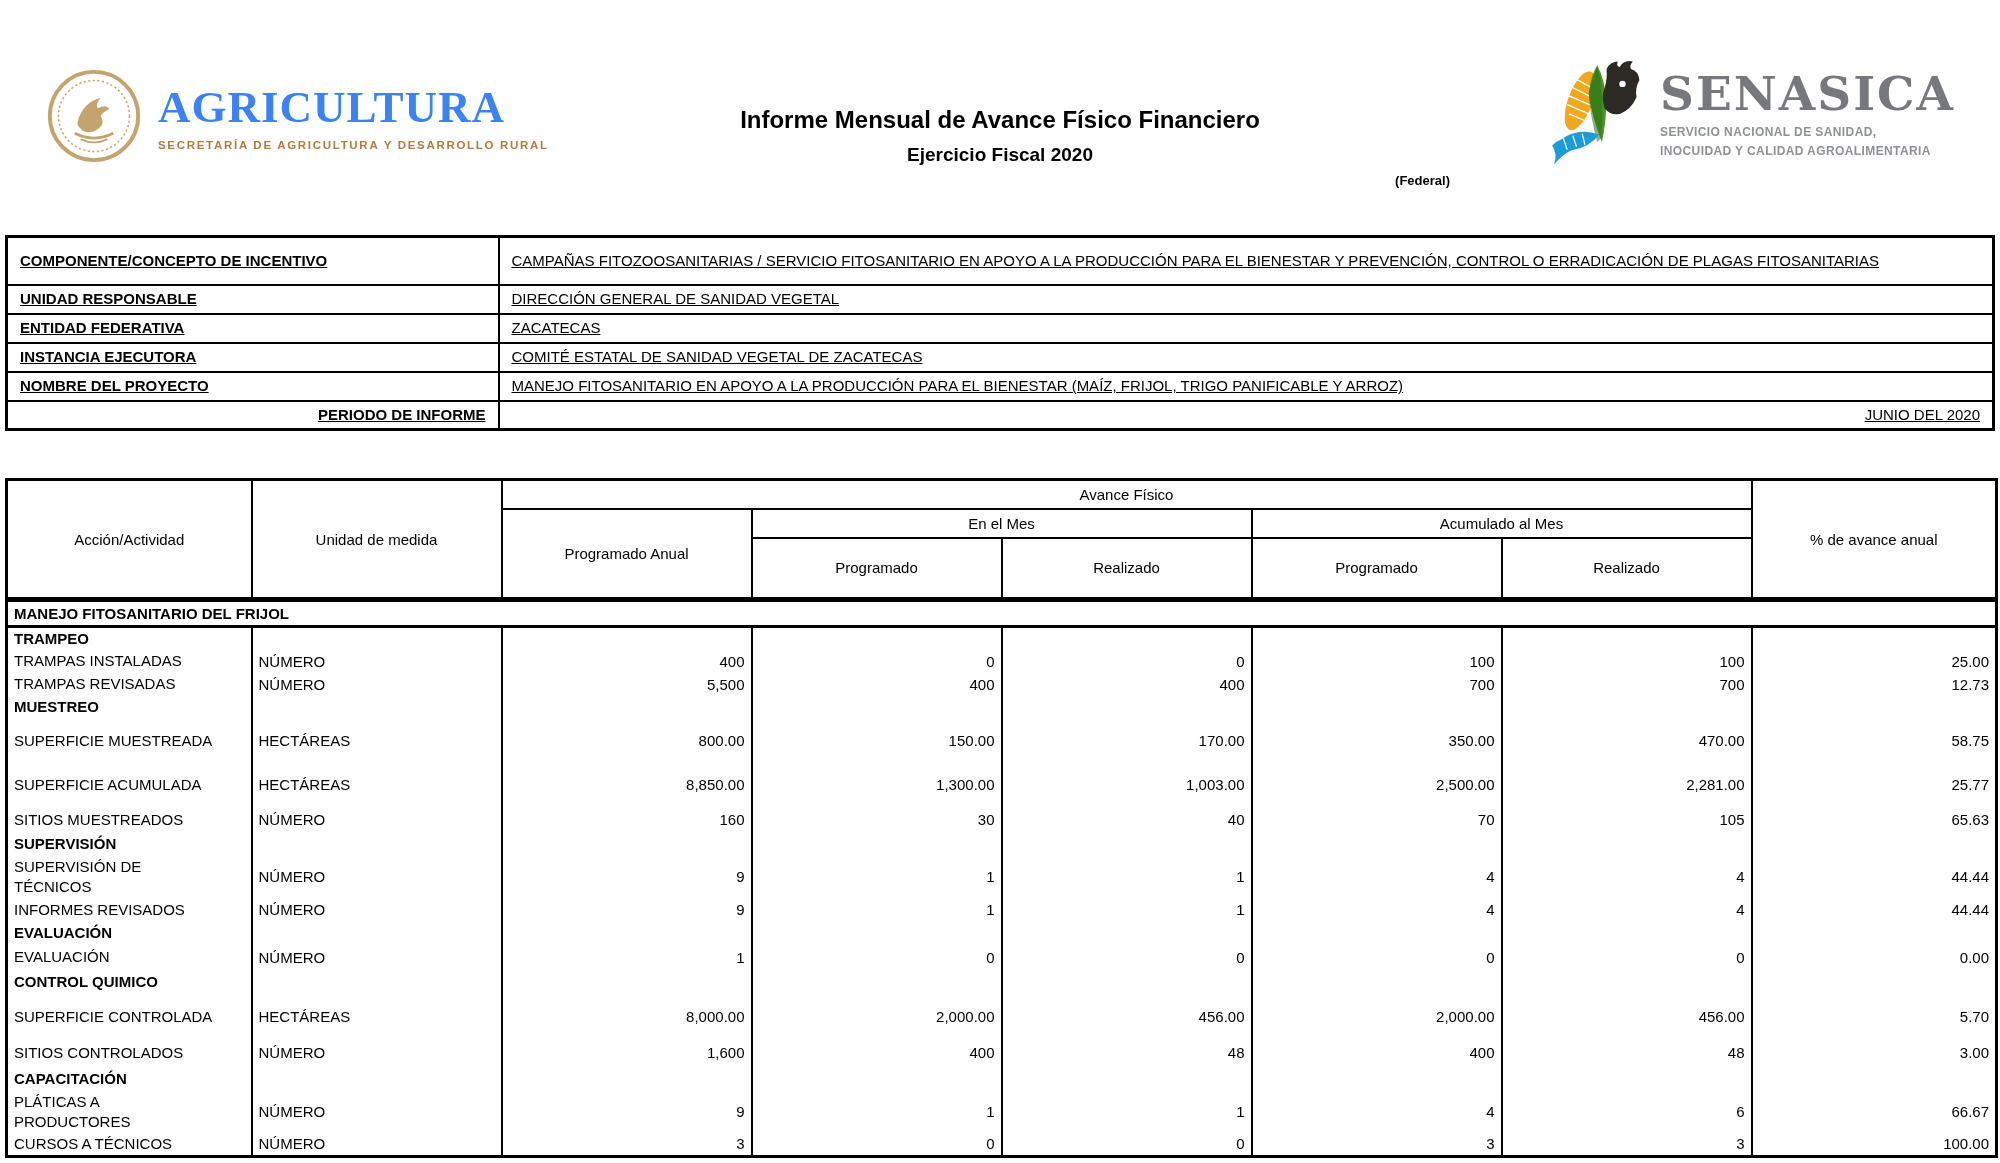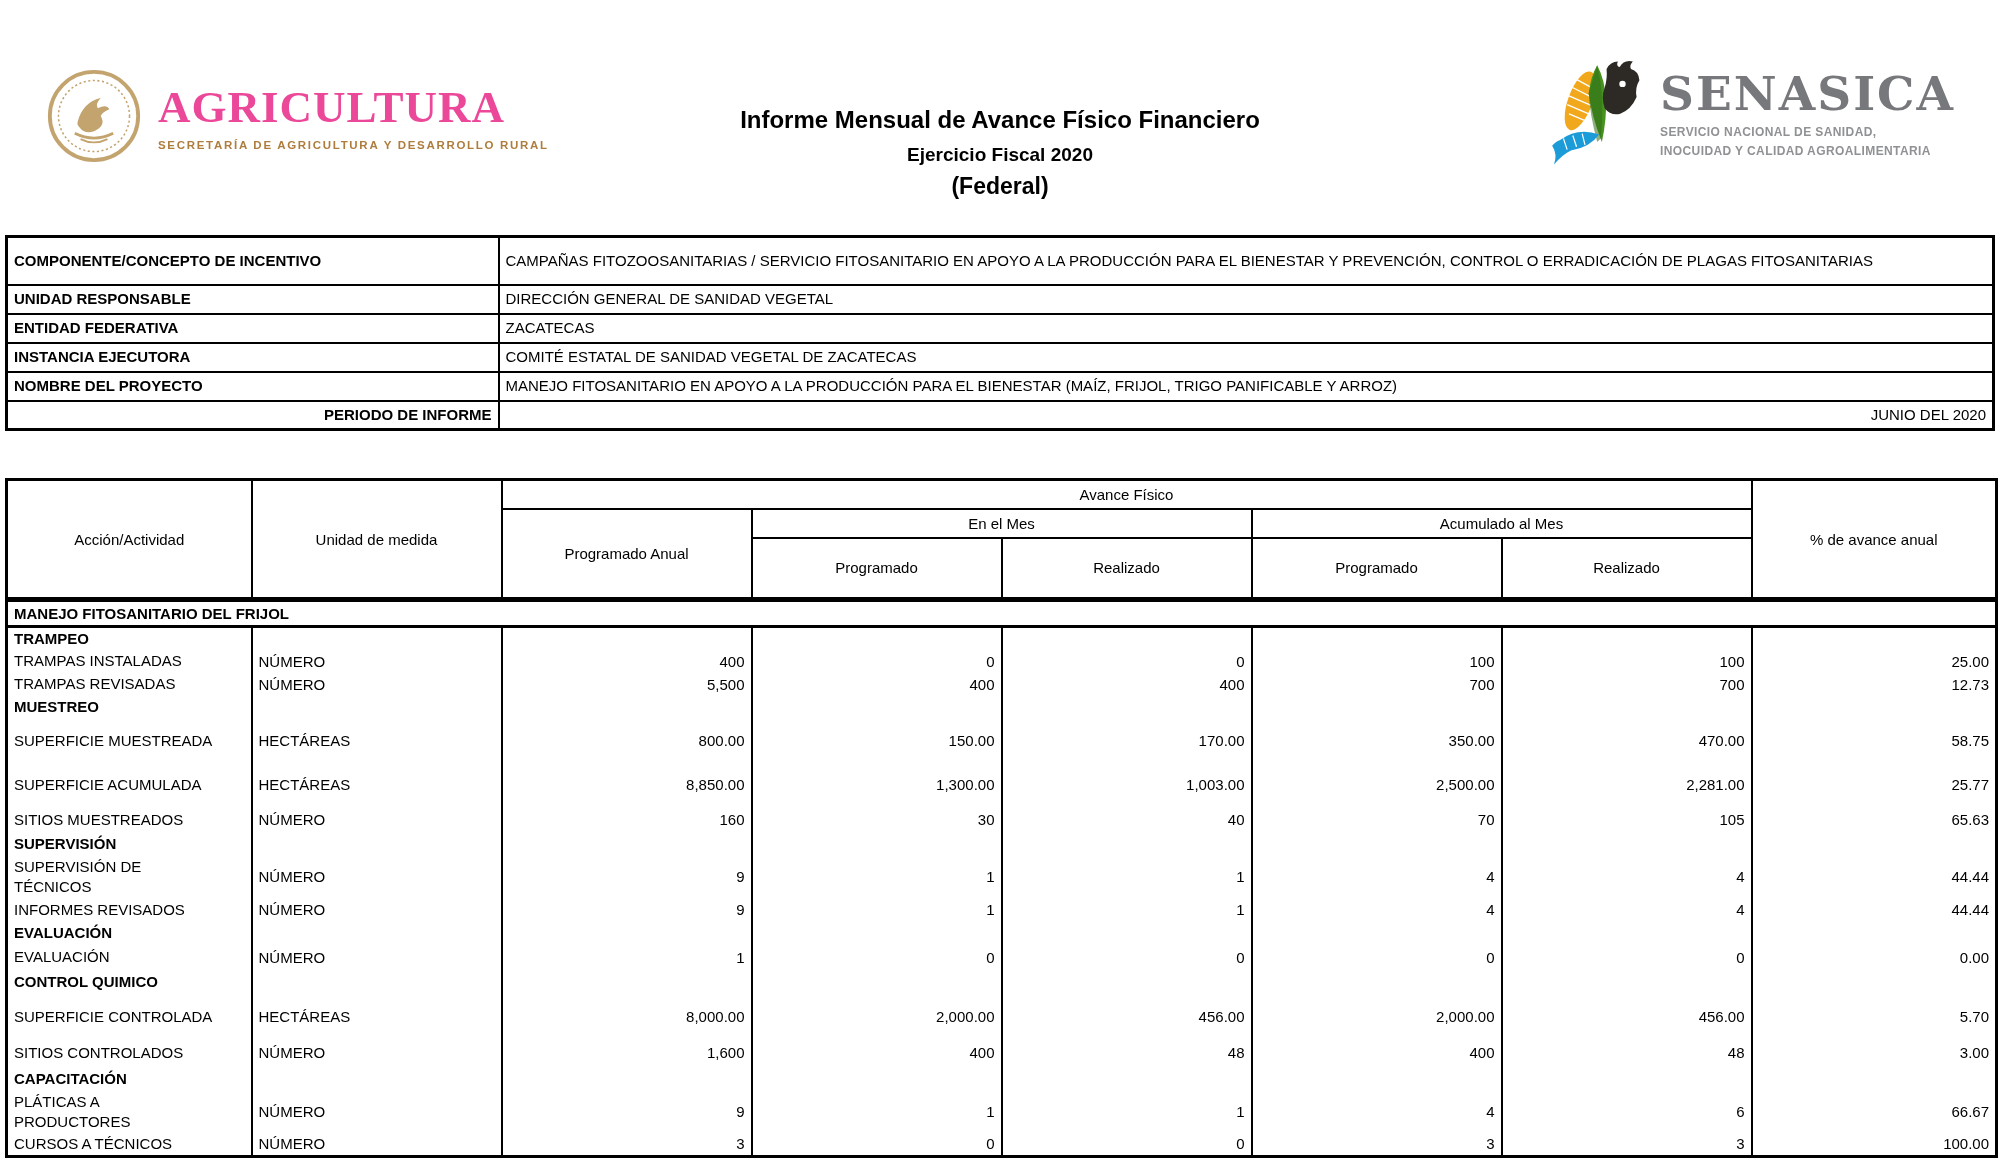--- a/index.html
+++ b/index.html
@@ -2,39 +2,39 @@
 <html><head>
 <meta charset="utf-8">
 <style>
   html,body{margin:0;padding:0;background:#fff;}
   body{width:2000px;height:1163px;position:relative;overflow:hidden;
        font-family:"Liberation Sans",sans-serif;color:#000;}
 
   
   .agri-logo{position:absolute;left:46px;top:68px;display:flex;align-items:center;gap:16px;}
   .agri-text .t{font-family:"Liberation Serif",serif;font-weight:bold;font-size:45px;
-                color:#ec4899;letter-spacing:1px;line-height:1;}
+                color:#3b82f6;letter-spacing:1px;line-height:1;}
   .agri-text .s{font-size:11.5px;font-weight:bold;color:#AE7D3E;letter-spacing:1.7px;margin-top:9px;}
 
   .doc-title{position:absolute;left:550px;top:106px;width:900px;text-align:center;}
   .doc-title .l1{font-size:24px;font-weight:bold;}
   .doc-title .l2{font-size:19px;font-weight:bold;margin-top:10px;}
-  .doc-title .l3{font-size:23px;font-weight:bold;margin-top:7px;}
+  .doc-title .l3{font-size:13px;font-weight:bold;margin-top:7px;text-align:right;}
 
   .sen-logo{position:absolute;left:1548px;top:52px;display:flex;align-items:center;gap:8px;}
   .sen-text .t{font-family:"DejaVu Serif",serif;font-weight:bold;font-size:47px;
                color:#77787B;letter-spacing:2px;line-height:1;}
   .sen-text .s{font-size:12px;font-weight:bold;color:#8F9194;letter-spacing:.4px;
                line-height:1.55;margin-top:6px;}
 
   
   table{border-collapse:collapse;table-layout:fixed;}
   .info-table{position:absolute;left:5px;top:235px;width:1990px;border:3px solid #000;}
-  .info-table td{border:2px solid #000;font-size:15px;padding:2px 6px;vertical-align:middle;
-                 line-height:1.45;overflow:hidden;}
+  .info-table td{border:2px solid #000;font-size:15px;padding:2px 12px;vertical-align:middle;
+                 line-height:1.45;overflow:hidden;text-decoration:underline;}
   .info-table td.lbl{font-weight:bold;}
 
   
   .main-table{position:absolute;left:5px;top:478px;width:1990px;border:3px solid #000;}
   .main-table th{border:2px solid #000;font-size:15px;font-weight:normal;text-align:center;
                  vertical-align:middle;padding:2px;}
   .main-table thead tr:nth-child(1){height:29px;}
   .main-table thead tr:nth-child(2){height:29px;}
   .main-table thead tr:nth-child(3){height:62px;}
   .main-table th.hb{border-bottom:5px solid #000;}

